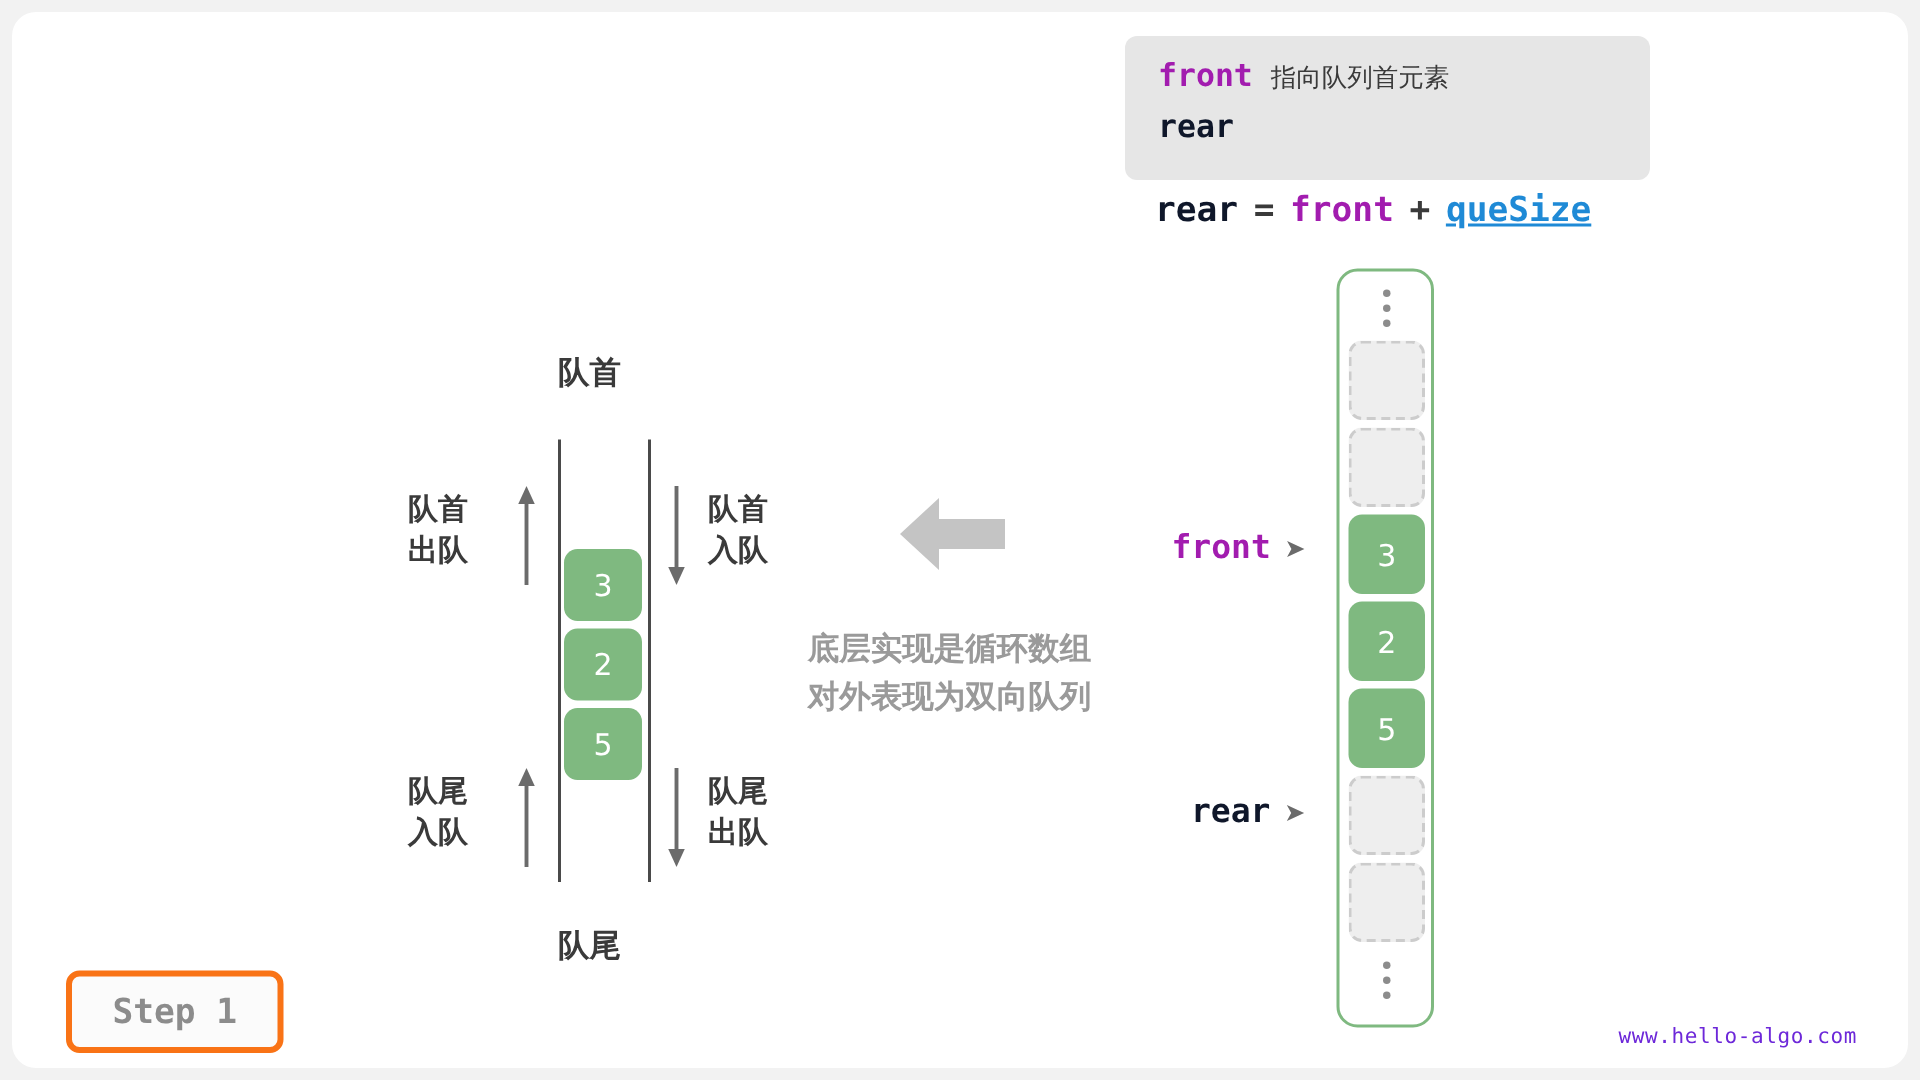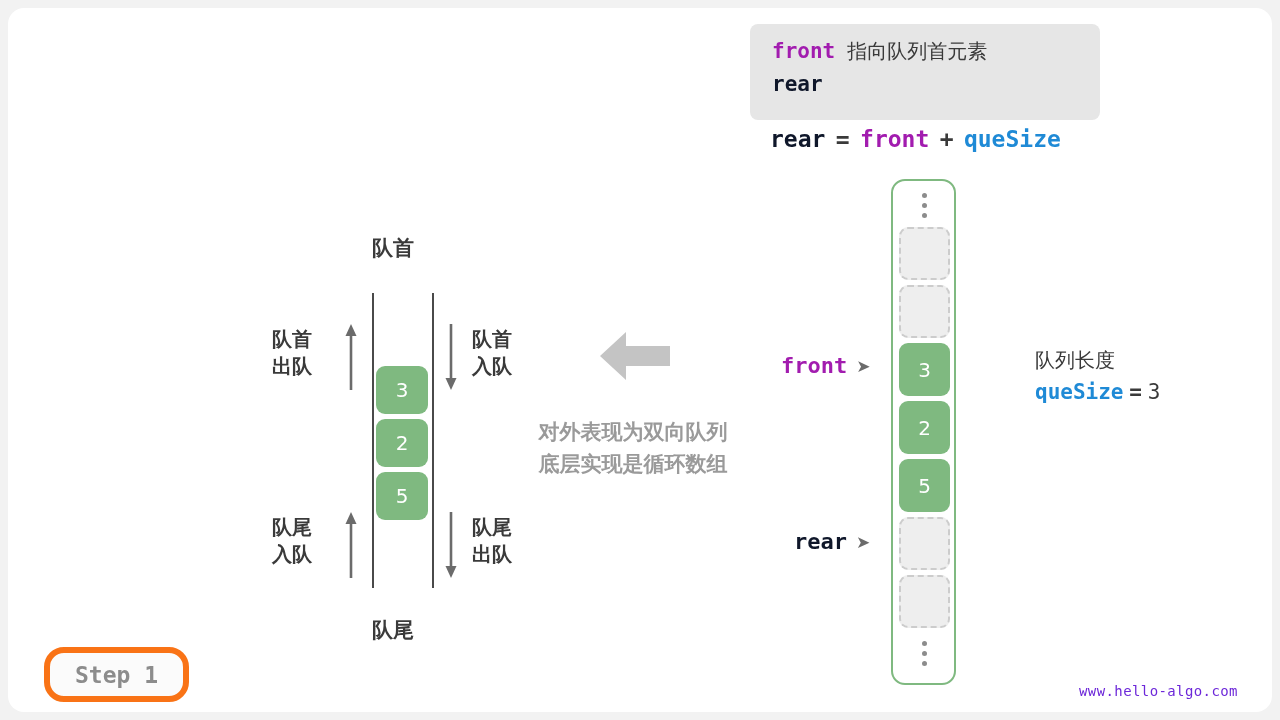--- a/index.html
+++ b/index.html
@@ -26,21 +26,21 @@
     font-family: "DejaVu Sans", "Liberation Sans", sans-serif;
     font-weight: bold;
     color: #3a3a3a;
   }
   .mono {
     font-family: "DejaVu Sans Mono", "Liberation Mono", monospace;
     font-weight: bold;
   }
   .orange { color: #a21caf; }
   .teal   { color: #0f172a; }
-  .blue   { color: #1f8ad6; }
+  .blue   { color: #1f8ad6; text-decoration: underline; }
 
   
   #legend-box {
     position: absolute;
     left: 742px;
     top: 16px;
     width: 350px;
     height: 96px;
     background: #e6e6e6;
     border-radius: 8px;
@@ -48,21 +48,21 @@
   }
   .legend-row {
     display: flex;
     align-items: baseline;
     height: 34px;
     white-space: nowrap;
   }
   .legend-row .mono { font-size: 21px; }
   .legend-row .desc {
     font-family: "DejaVu Sans", "Liberation Sans", sans-serif;
-    font-size: 20px;
+    font-size: 17px;
     color: #3a3a3a;
     margin-left: 12px;
     text-align: center;
   }
 
   
   #equation {
     position: absolute;
     left: 760px;
     top: 118px;
@@ -196,22 +196,22 @@
   }
   #quesize-note .line2 { font-size: 21px; line-height: 34px; color: #3a3a3a; }
 
   
   #step-badge {
     position: absolute;
     left: 36px;
     top: 639px;
     width: 145px;
     height: 55px;
-    border: 6px solid #f97316;
-    border-radius: 20px;
+    border: 4px solid #f97316;
+    border-radius: 9px;
     background: #fbfbfb;
     display: flex;
     align-items: center;
     justify-content: center;
     font-size: 23px;
     color: #8c8c8c;
   }
   #watermark {
     position: absolute;
     left: 1071px;
@@ -292,22 +292,22 @@
       <line x1="7" y1="0" x2="7" y2="56" stroke="#6b6b6b" stroke-width="2.6"></line>
       <polygon points="7,66 1.5,54 12.5,54" fill="#6b6b6b"></polygon>
     </svg>
   </div>
 
   <svg id="big-arrow" width="70" height="52" viewBox="0 0 70 52">
     <polygon points="0,26 26,2 26,16 70,16 70,36 26,36 26,50" fill="#c4c4c4"></polygon>
   </svg>
 
   <div id="center-note" class="cn" style="color:#9a9a9a;">
+    <div>底层实现是循环数组</div>
     <div>对外表现为双向队列</div>
-    <div>底层实现是循环数组</div>
   </div>
 
   <div id="array-box">
     <div class="ellipsis" style="top:4px;">
         <i></i>
         <i></i>
         <i></i>
       </div>
     <div class="array-cell empty" style="top:46px;"></div>
     <div class="array-cell empty" style="top:104px;"></div>
@@ -325,26 +325,18 @@
 
   <div class="ptr" id="ptr-front">
     <span class="mono orange">front</span>
     <span class="tip">➤</span>
   </div>
   <div class="ptr" id="ptr-rear">
     <span class="mono teal">rear</span>
     <span class="tip">➤</span>
   </div>
 
-  <div id="quesize-note">
-    <div class="line1">队列长度</div>
-    <div class="line2">
-      <span class="mono blue">queSize</span>
-      <span class="mono" style="color:#3a3a3a;">=</span>
-      <span class="mono" style="color:#3a3a3a; font-weight:normal;">3</span>
-    </div>
-  </div>
 
   <div id="step-badge" class="mono">Step 1</div>
 
   <div id="watermark">www.hello-algo.com</div>
 
 </div>
 
 </body></html>

